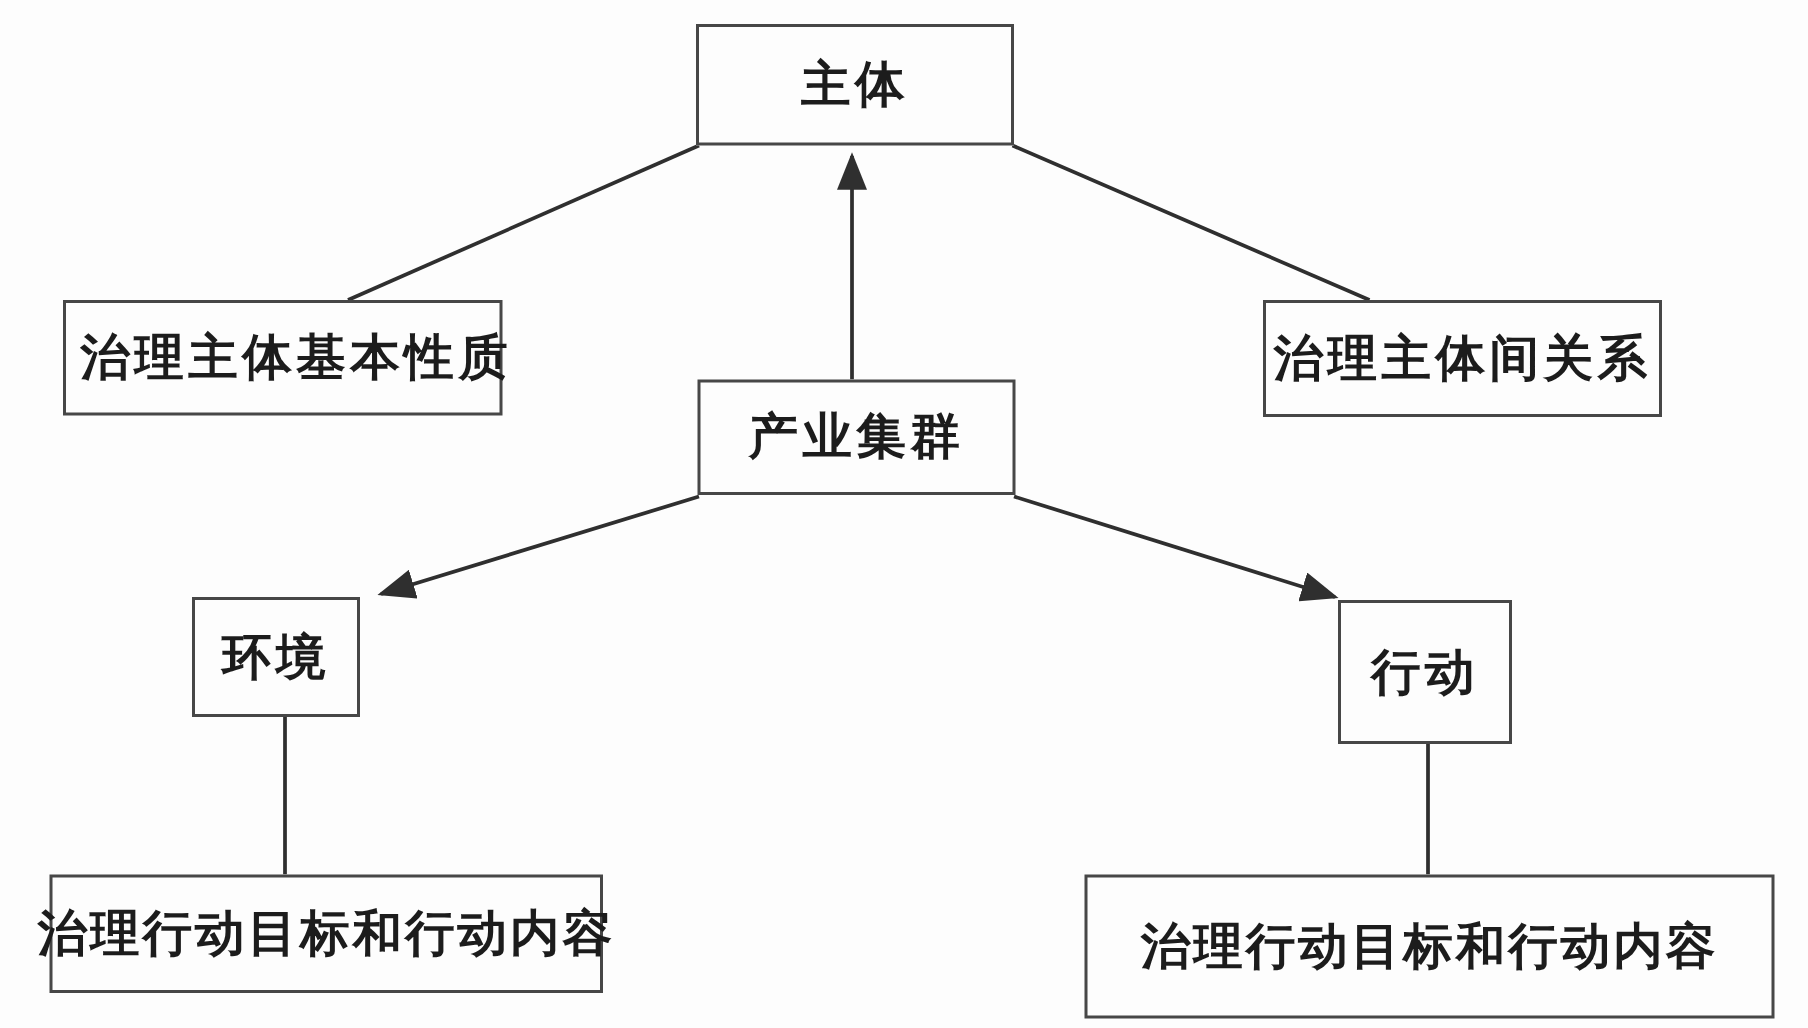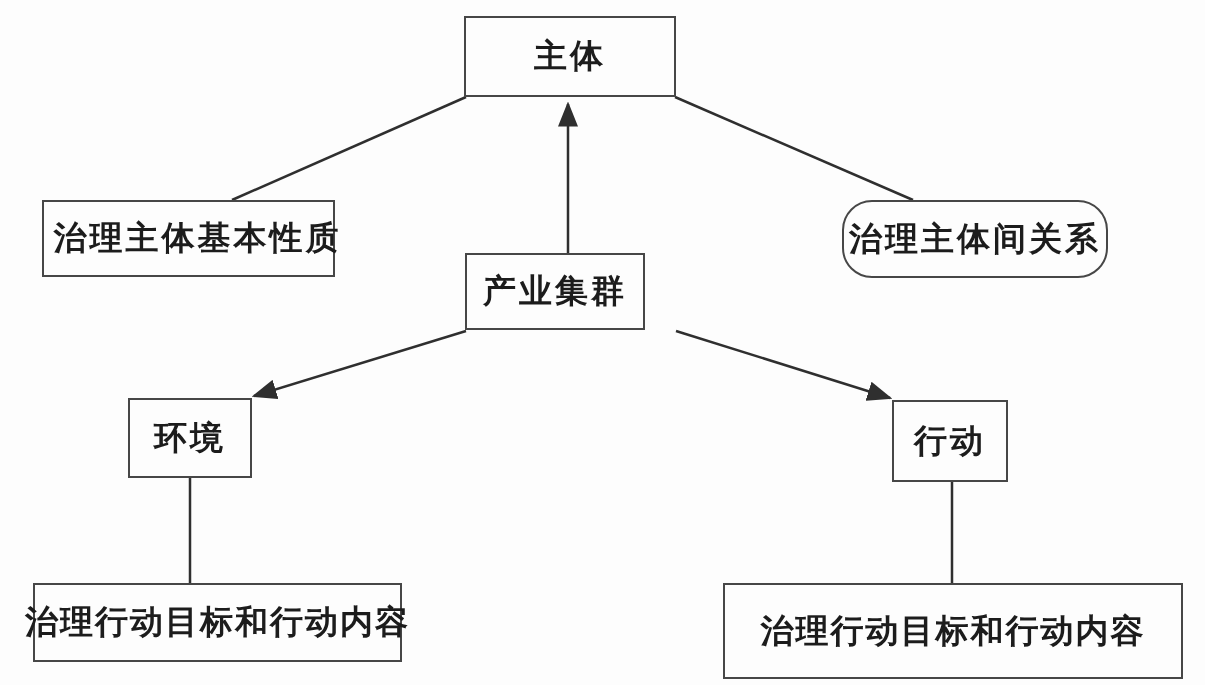--- a/index.html
+++ b/index.html
@@ -32,24 +32,24 @@
     align-items: center;
     justify-content: center;
     font-weight: bold;
     font-size: 33px;
     letter-spacing: 3px;
     white-space: nowrap;
     text-align: center;
   }
   #n-subject            { left: 464px; top: 16px;  width: 212px; height: 81px; }
   #n-subject-nature     { left: 42px;  top: 200px; width: 293px; height: 77px; padding-left: 18px; }
-  #n-subject-relations  { left: 842px; top: 200px; width: 266px; height: 78px; border-radius: 30px; }
-  #n-cluster            { left: 465px; top: 253px; width: 180px; height: 77px; }
-  #n-environment        { left: 128px; top: 398px; width: 124px; height: 80px; }
-  #n-action             { left: 892px; top: 400px; width: 116px; height: 82px; }
+  #n-subject-relations  { left: 842px; top: 200px; width: 266px; height: 78px; }
+  #n-cluster            { left: 465px; top: 253px; width: 212px; height: 77px; }
+  #n-environment        { left: 128px; top: 398px; width: 112px; height: 80px; }
+  #n-action             { left: 892px; top: 400px; width: 116px; height: 96px; }
   #n-rules              { left: 33px;  top: 583px; width: 369px; height: 79px; letter-spacing: 2px; }
   #n-action-goals       { left: 723px; top: 583px; width: 460px; height: 96px; letter-spacing: 2px; }
 </style>
 </head>
 <body>
 
 <div class="stage">
 
   <svg class="edges-layer" width="1205" height="685" viewBox="0 0 1205 685" xmlns="http://www.w3.org/2000/svg">
     <defs>

